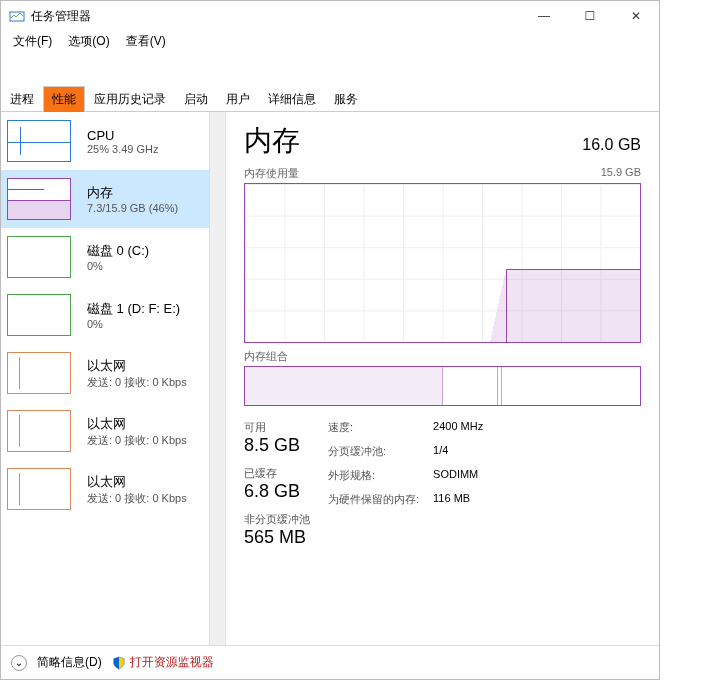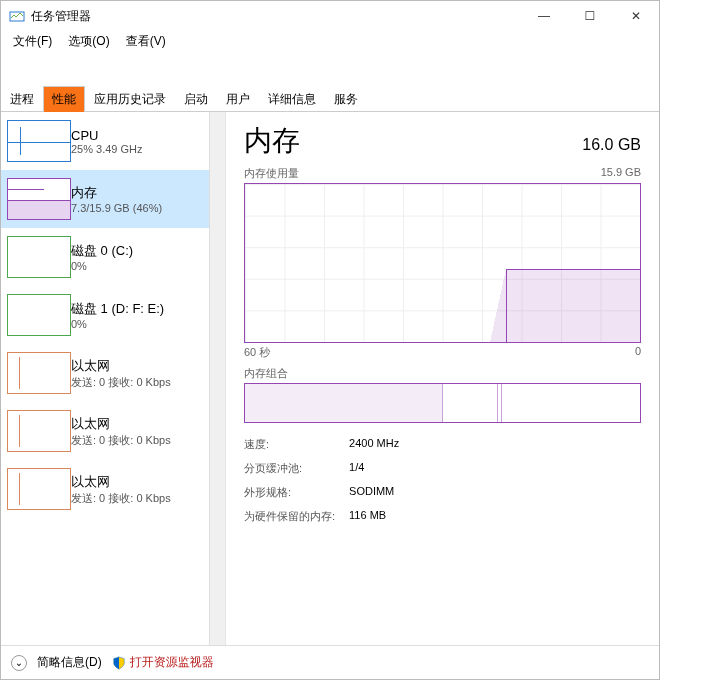--- a/index.html
+++ b/index.html
@@ -10,21 +10,21 @@
 .titlebar .title { font-size: 12px; flex: 1; }
 .titlebar .winbtns { display: flex; }
 .winbtn { width: 46px; height: 30px; display: flex; align-items: center; justify-content: center; color: #333; }
 .menubar { height: 22px; display: flex; align-items: flex-start; padding: 0 4px; font-size: 12px; }
 .menubar span { padding: 2px 8px; }
 .tabs { display: flex; border-bottom: 1px solid #ccc; font-size: 12px; margin-top: 32px; }
 .tab { padding: 4px 8px; border: 1px solid transparent; border-bottom: none; position: relative; top: 1px; }
 .tab.active { border-color: #ccc; background: #f97316; }
 .main { flex: 1; display: flex; overflow: hidden; }
 .sidebar { width: 225px; border-right: 1px solid #e5e5e5; overflow-y: hidden; position: relative;}
-.sbitem { display: flex; align-items: center; padding: 8px 6px; gap: 0; }
+.sbitem { display: flex; align-items: center; padding: 8px 6px; gap: 16px; }
 .sbitem.selected { background: #cce8ff; }
 .thumb { width: 64px; height: 42px; border: 1px solid #ccc; position: relative; background:#fff;}
 .thumb.cpu { border-color:#2a7bd1;}
 .thumb.mem { border-color:#9346b4;}
 .thumb.disk { border-color:#4ca64c;}
 .thumb.eth { border-color:#d8885a;}
 .thumb.wifi{ border-color:#999;}
 .thumb.cpu::after{content:"";position:absolute;left:0;right:0;bottom:0;height:18px;border-top:1px solid #2a7bd1;}
 .thumb.cpu::before{content:"";position:absolute;left:20%;top:15%;width:1px;height:70%;background:#2a7bd1;}
 .thumb.mem::after{content:"";position:absolute;left:0;right:0;bottom:0;height:18px;background:#e6d4f0;border-top:1px solid #9346b4;}
@@ -160,34 +160,44 @@
       </div>
       <div class="sublabel">
         <span>内存使用量</span>
         <span>15.9 GB</span>
       </div>
       <div class="graph">
         <div class="grid"></div>
         <div class="slope"></div>
         <div class="fill"></div>
       </div>
-      <div class="axis">
-        <span>60 秒</span>
-        <span>0</span>
-      </div>
       <div class="sublabel">
           <span>内存组合</span>
         </div>
       <div class="comp">
         <div class="c1"></div>
           <div class="c2"></div>
           <div class="c3"></div>
       </div>
 
       <div class="stats">
+        <div class="statcol">
+          <div class="stat">
+              <div class="l">可用</div>
+              <div class="v">8.5 GB</div>
+            </div>
+          <div class="stat">
+              <div class="l">已缓存</div>
+              <div class="v">6.8 GB</div>
+            </div>
+          <div class="stat">
+              <div class="l">非分页缓冲池</div>
+              <div class="v">565 MB</div>
+            </div>
+        </div>
         <div class="rightcol">
           <span class="k">速度:</span>
             <span>2400 MHz</span>
           <span class="k">分页缓冲池:</span>
             <span>1/4</span>
           <span class="k">外形规格:</span>
             <span>SODIMM</span>
           <span class="k">为硬件保留的内存:</span>
             <span>116 MB</span>
         </div>

